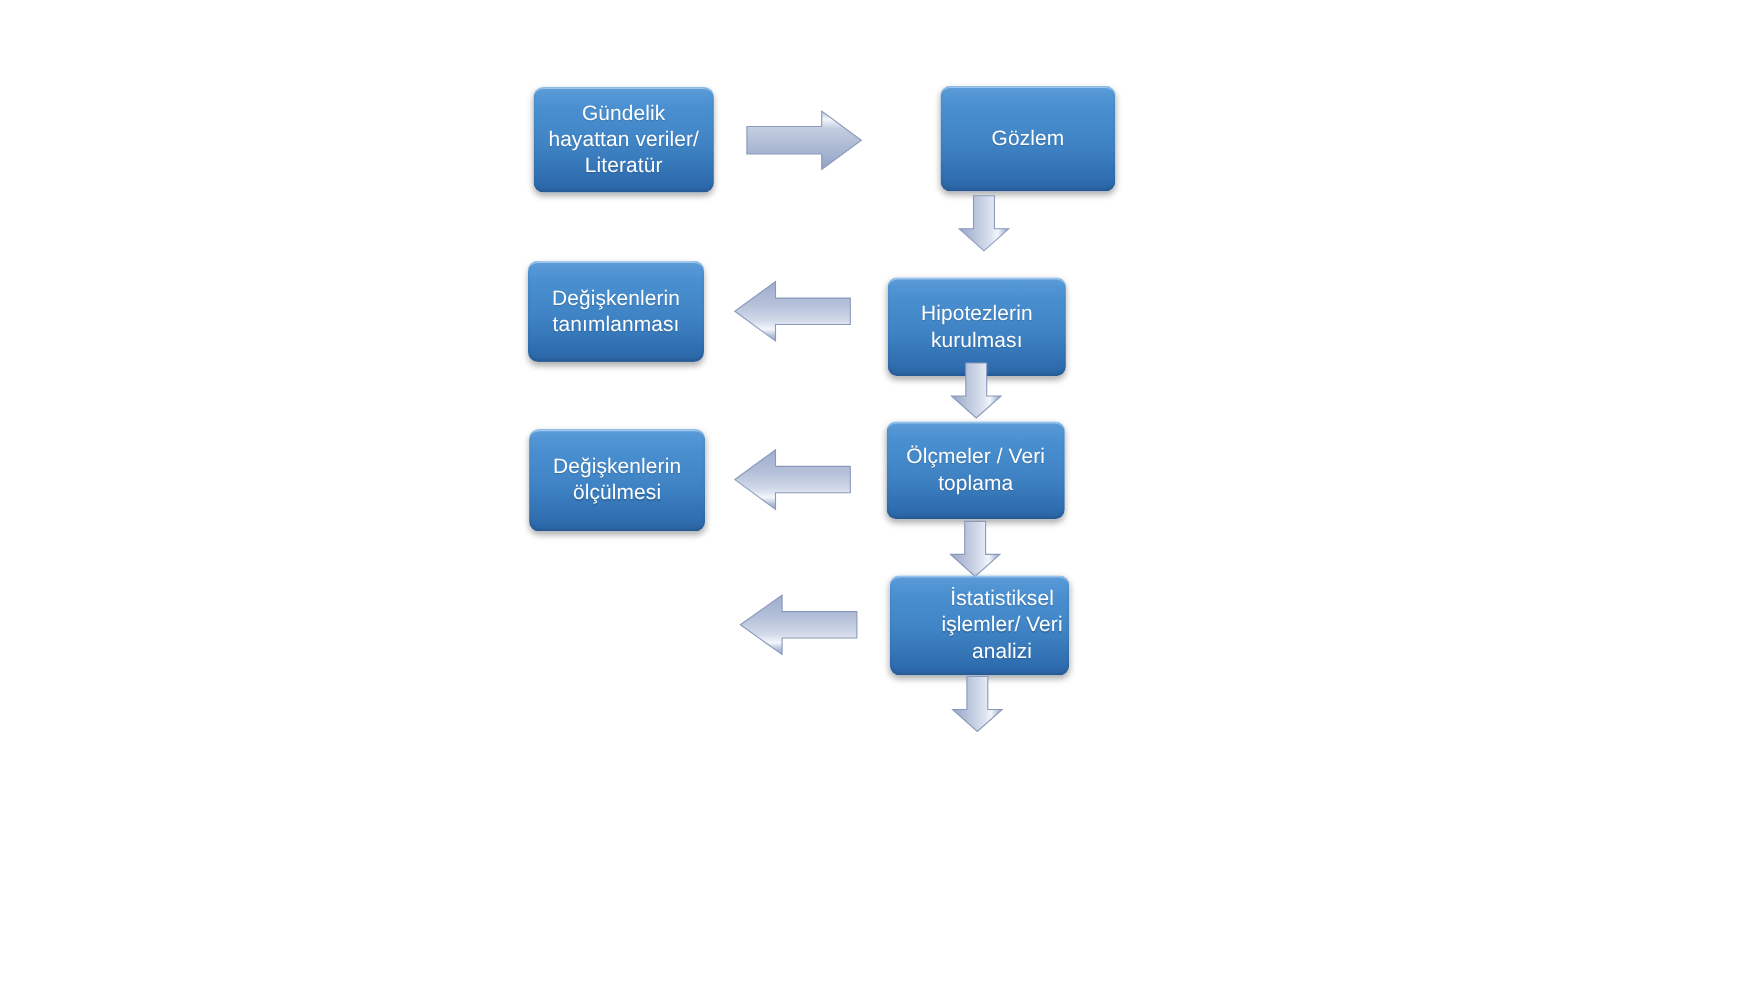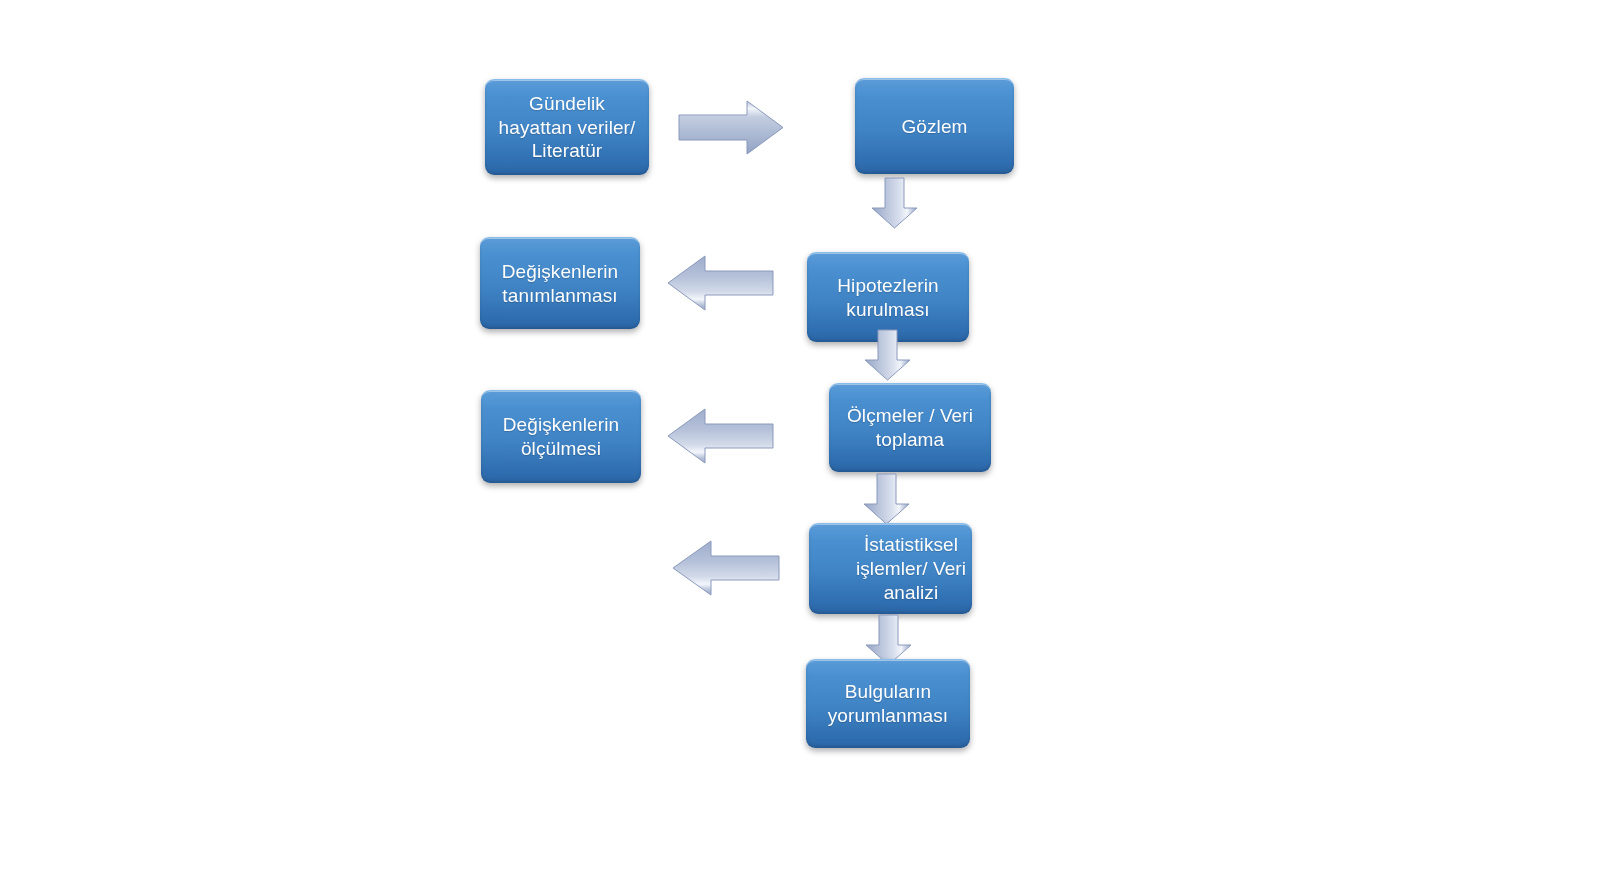--- a/index.html
+++ b/index.html
@@ -146,21 +146,21 @@
     <span class="node-label">Değişkenlerin
 ölçülmesi</span>
   </div>
 
   <div class="arrow" style="left:668px; top:409px; width:105px; height:54px;">
     <svg width="105" height="54" viewBox="0 0 105 54" aria-hidden="true">
       <polygon points="105,15 37,15 37,0 0,27 37,54 37,39 105,39" fill="url(#gradLeft)" stroke="#8a99bb" stroke-width="1"></polygon>
     </svg>
   </div>
 
-  <div class="node" style="left:806px; top:383px; width:162px; height:89px;margin-left:23px;">
+  <div class="node" style="left:806px; top:383px; width:162px; height:89px;">
     <span class="node-label wide">Ölçmeler / Veri
 toplama</span>
   </div>
 
   <div class="arrow" style="left:864px; top:474px; width:45px; height:50px;">
     <svg width="45" height="50" viewBox="0 0 45 50" aria-hidden="true">
       <polygon points="13,0 32,0 32,30 45,30 22.5,50 0,30 13,30" fill="url(#gradDown)" stroke="#8a99bb" stroke-width="1"></polygon>
     </svg>
   </div>
 
@@ -176,18 +176,14 @@
 işlemler/ Veri
 analizi</span>
   </div>
 
   <div class="arrow" style="left:866px; top:615px; width:45px; height:50px;">
     <svg width="45" height="50" viewBox="0 0 45 50" aria-hidden="true">
       <polygon points="13,0 32,0 32,30 45,30 22.5,50 0,30 13,30" fill="url(#gradDown)" stroke="#8a99bb" stroke-width="1"></polygon>
     </svg>
   </div>
 
-  <div class="node" style="left:806px; top:659px; width:164px; height:89px;">
-    <span class="node-label">Bulguların
-yorumlanması</span>
-  </div>
 
 </div>
 
 </body></html>

